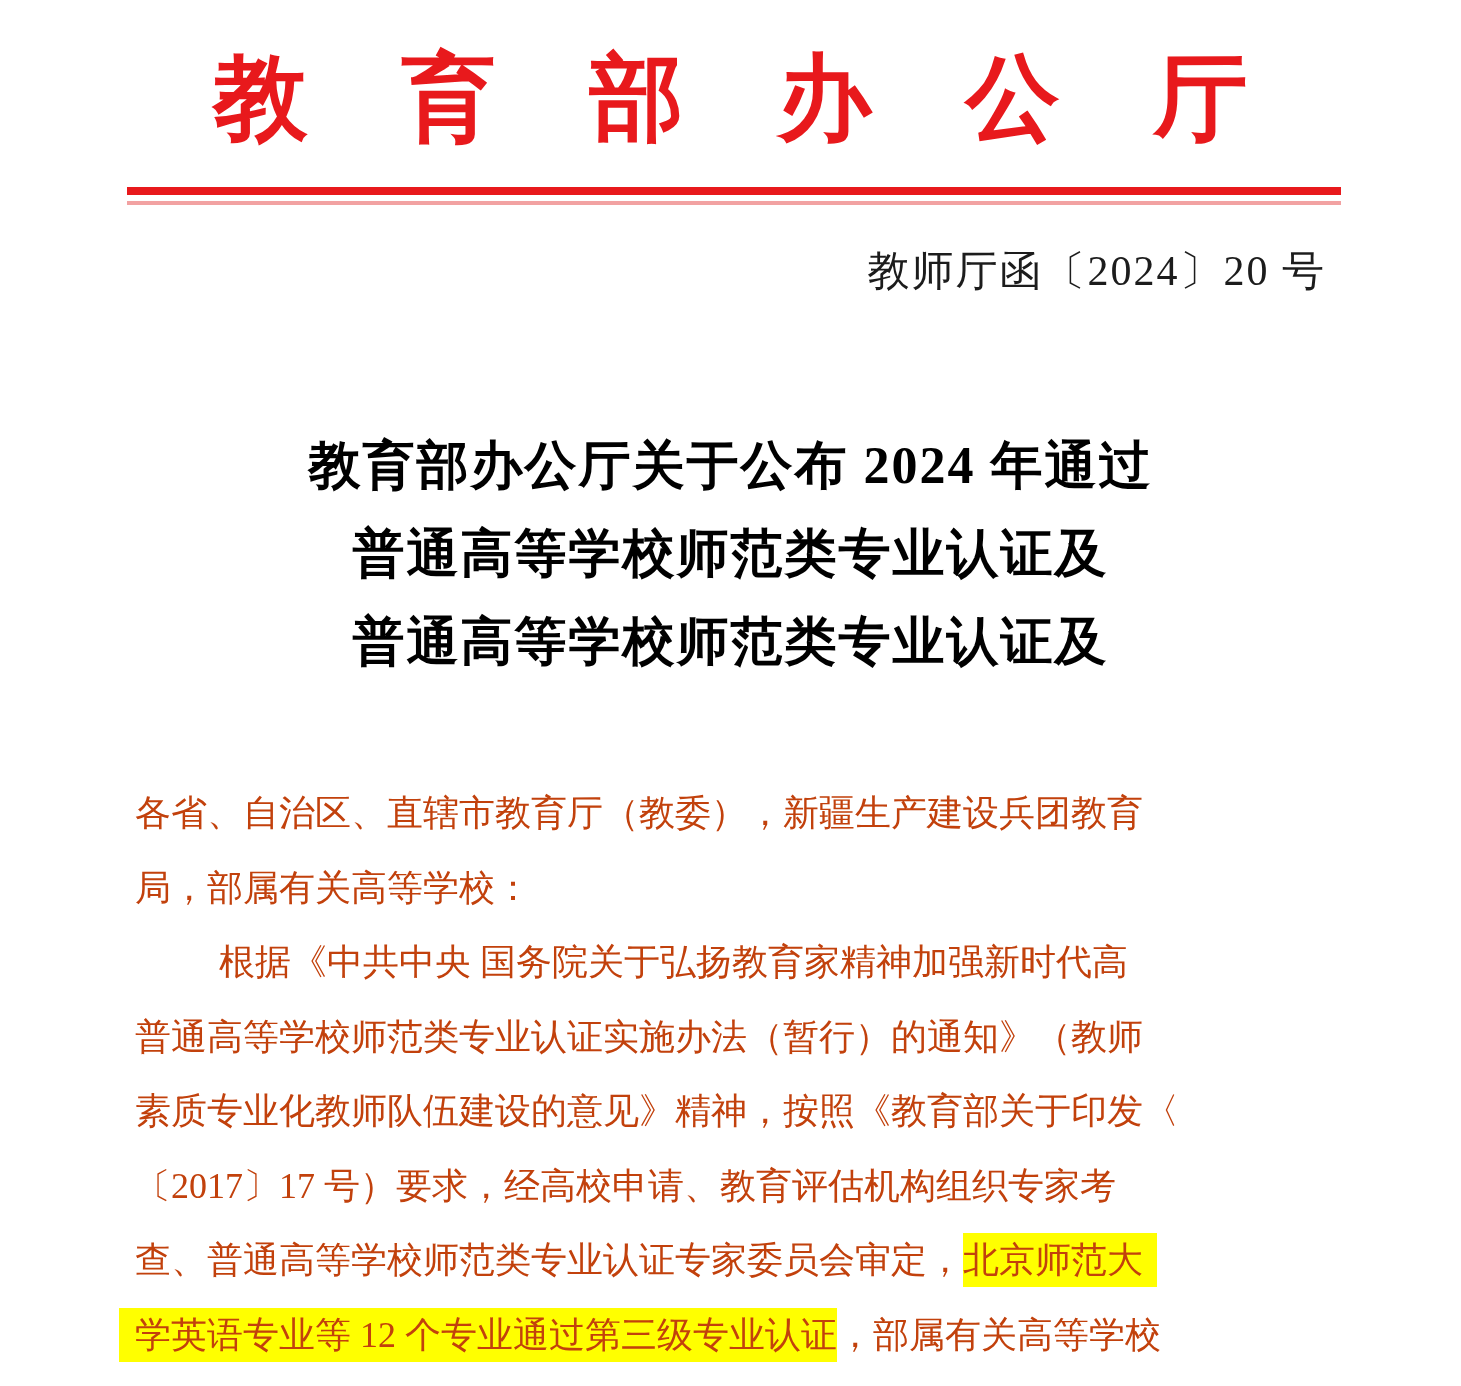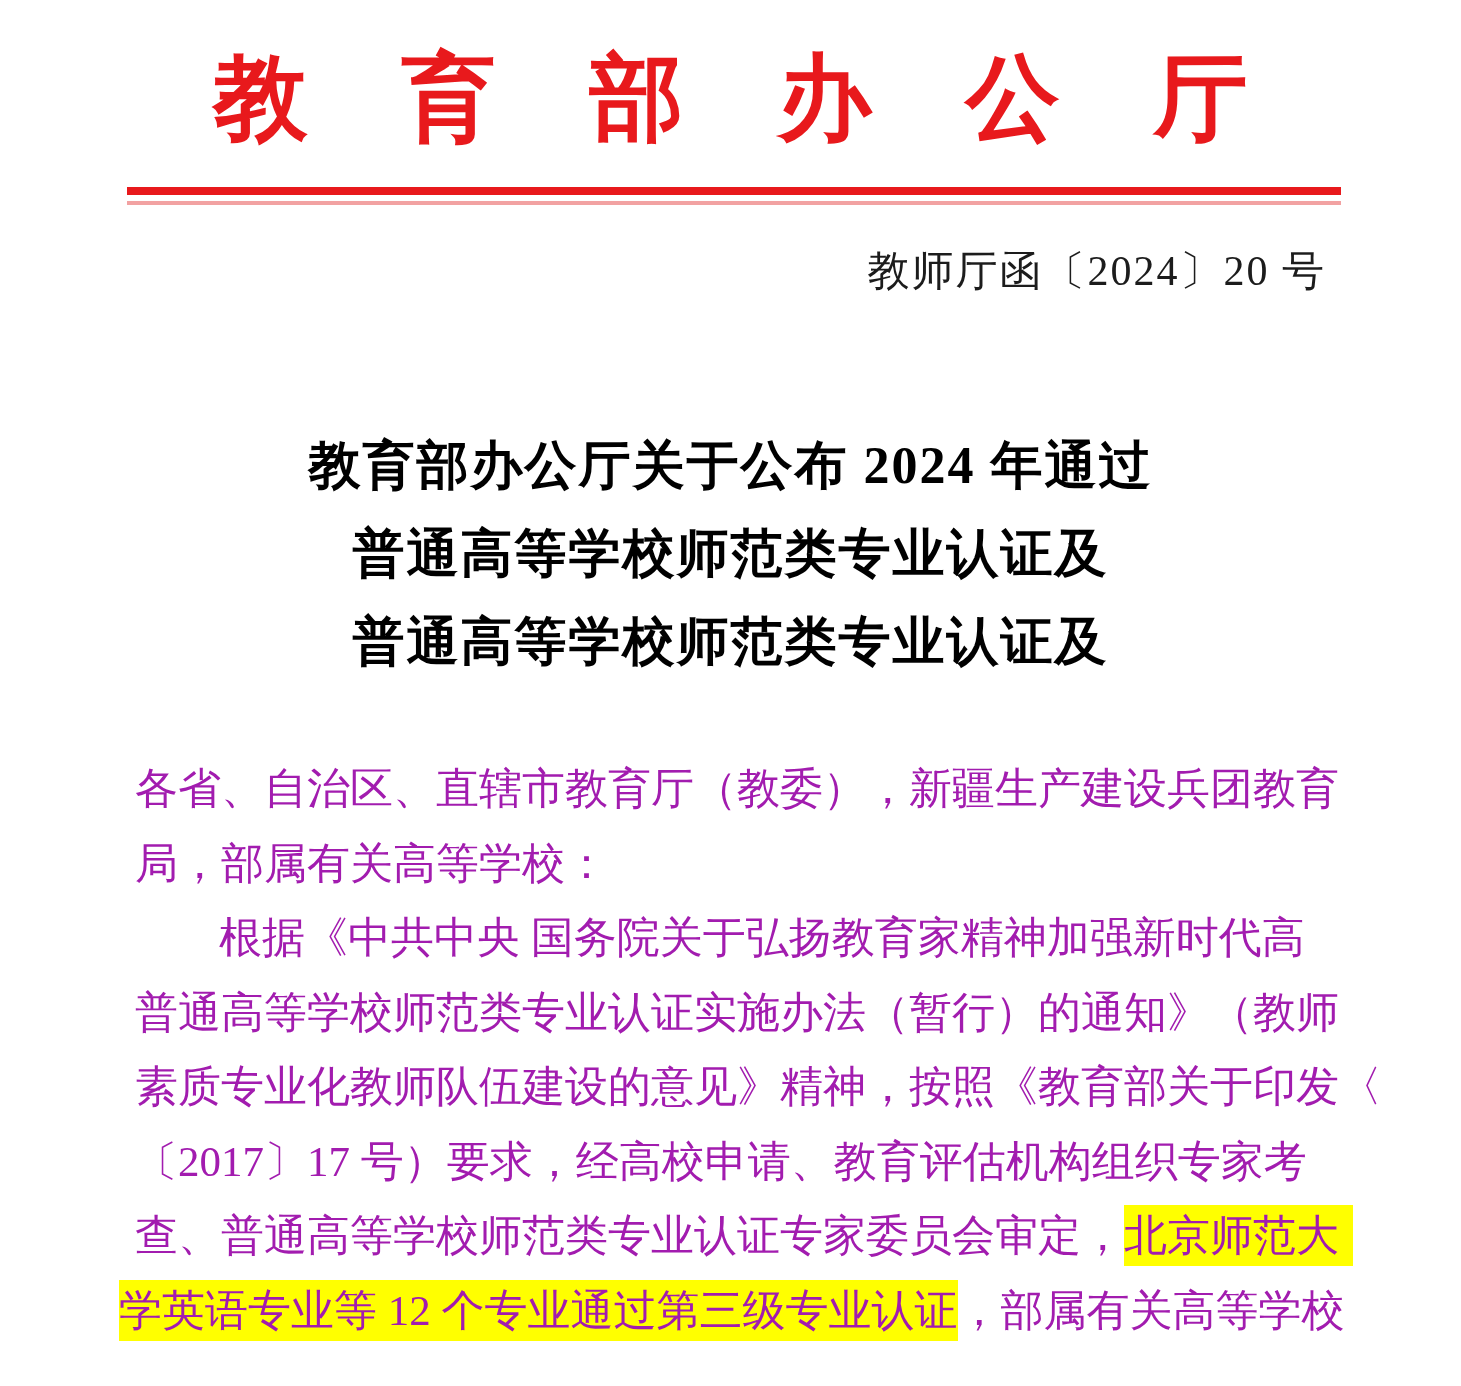--- a/index.html
+++ b/index.html
@@ -69,37 +69,37 @@
     color: #000000;
     font-size: 52px;
     font-weight: bold;
     line-height: 88px;
     letter-spacing: 2px;
     white-space: nowrap;
   }
   
   .body-text {
     position: absolute;
-    top: 752px;
+    top: 776px;
     left: 135px;
     width: 1210px;
-    color: #a21caf;
-    font-size: 43px;
+    color: #c2410c;
+    font-size: 36px;
     line-height: 74.5px;
     white-space: nowrap;
   }
   .bline { height: 74.5px; }
   .bline.indent { padding-left: 84px; }
   .hl {
     background: #ffff00;
     padding-top: 7px;
     padding-bottom: 7px;
   }
   .hl-open-right { padding-right: 14px; margin-top: 48px; }
-  .hl-open-left  { margin-left: -16px; }
+  .hl-open-left  { padding-left: 16px; margin-left: -16px; }
 </style>
 </head>
 <body>
 
 <div class="page">
 
   <div class="letterhead">教育部办公厅</div>
 
   <div class="rule-thick"></div>
   <div class="rule-thin"></div>

